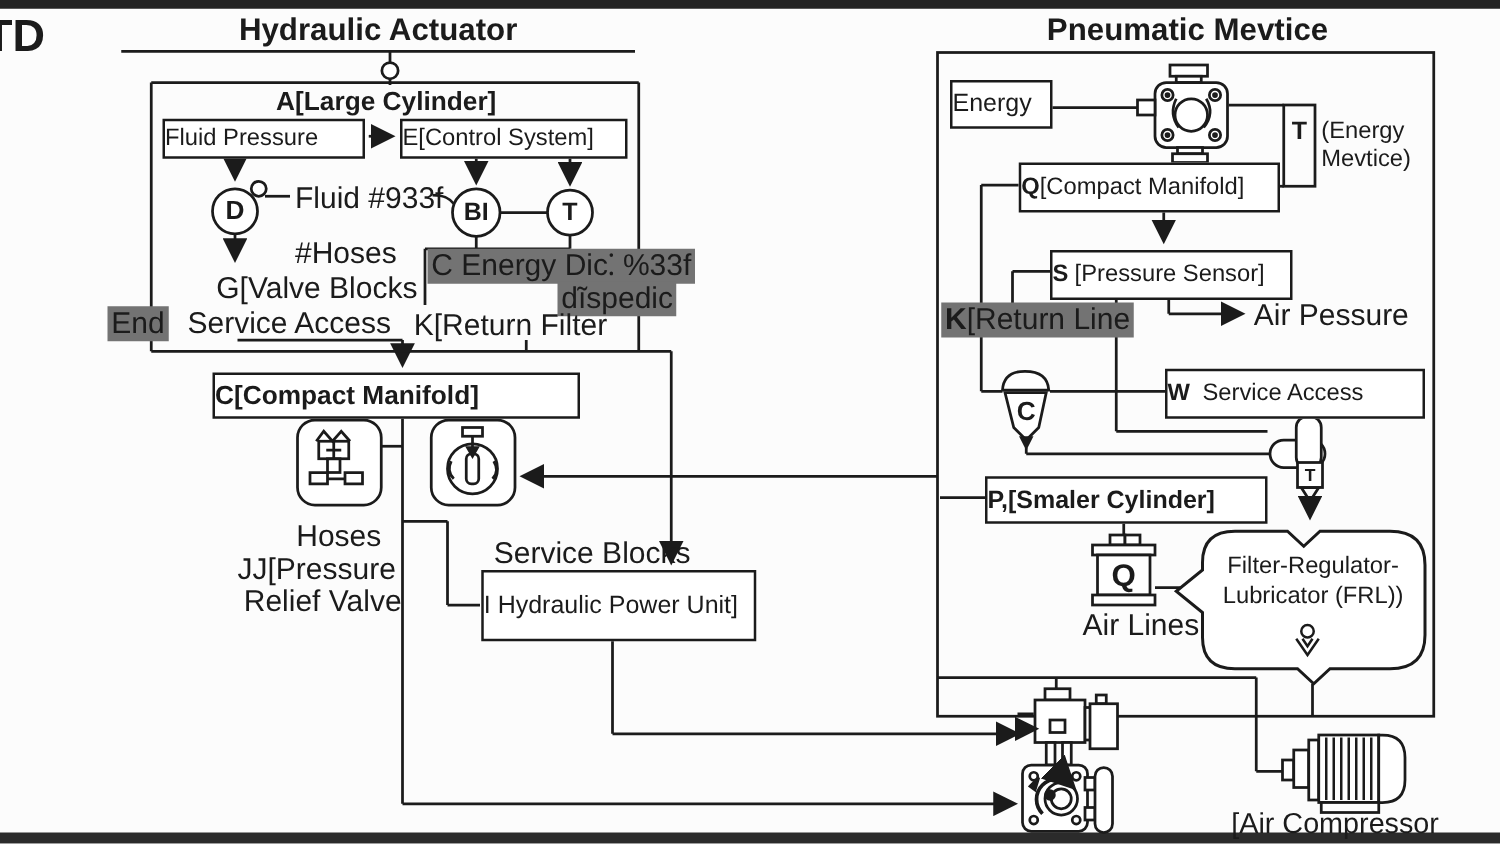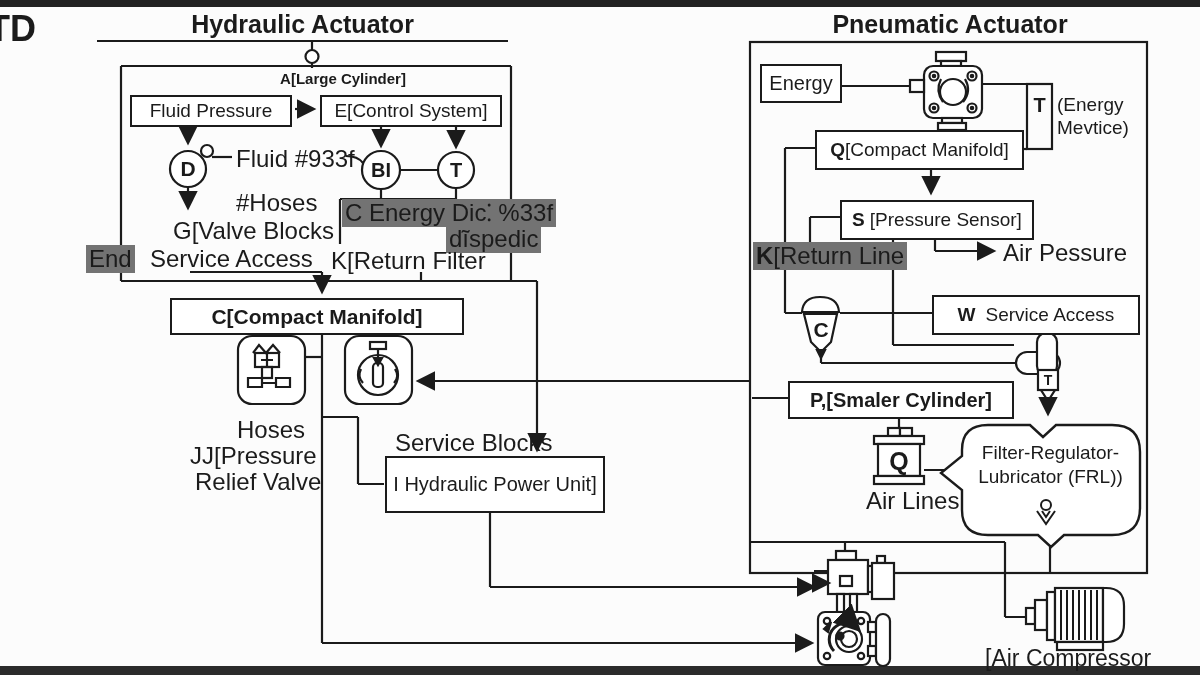--- a/index.html
+++ b/index.html
@@ -4,21 +4,21 @@
 <style>
   html,body{margin:0;padding:0;background:#e8e8e8;}
   .stage{position:relative;width:1200px;height:675px;background:#fcfcfc;overflow:hidden;
          font-family:"Liberation Sans",sans-serif;color:#1b1b1b;}
   .bar{position:absolute;left:0;width:1200px;}
   svg.wires{position:absolute;left:0;top:0;z-index:1;}
   .lbl{position:absolute;z-index:2;font-size:24px;line-height:1.15;white-space:nowrap;color:#1b1b1b;}
   .center{text-align:center;}
   .b{font-weight:700;}
   .box{position:absolute;z-index:2;border:2px solid #1b1b1b;background:#fff;
-       display:flex;align-items:center;justify-content:center;font-size:19px;white-space:nowrap;}
+       display:flex;align-items:center;justify-content:flex-start;font-size:19px;white-space:nowrap;}
   .mask{background:#737373;padding:0 3px;}
   .title{font-size:25px;font-weight:700;}
   .nodeletter{position:absolute;z-index:3;display:flex;align-items:center;justify-content:center;font-weight:700;}
 </style>
 </head>
 <body>
 
 <div class="stage">
 
   <div class="bar" style="top:0;height:7px;background:#232323;"></div>
@@ -207,21 +207,21 @@
       <rect x="1035" y="600" width="12" height="30"></rect>
       <rect x="1047" y="592" width="8" height="48"></rect>
       <rect x="1055" y="588" width="48" height="54"></rect>
       <path d="M1061,590 V640 M1067,590 V640 M1073,590 V640 M1079,590 V640 M1085,590 V640 M1091,590 V640 M1097,590 V640" fill="none" stroke-width="2"></path>
       <path d="M1103,588 H1106 Q1124,588 1124,606 V624 Q1124,642 1106,642 H1103 Z"></path>
       <rect x="1057" y="642" width="46" height="8"></rect>
     </g>
   </svg>
 
   <div class="lbl title center" style="left:95px;top:10px;width:415px;">Hydraulic Actuator</div>
-  <div class="lbl b center" style="left:141px;top:70px;width:404px;font-size:15px;">A[Large Cylinder]</div>
+  <div class="lbl b center" style="left:107px;top:70px;width:404px;font-size:21px;">A[Large Cylinder]</div>
 
   <div class="box" style="left:130px;top:95px;width:158px;height:28px;">
       <span>Fluid Pressure</span>
     </div>
   <div class="box" style="left:320px;top:95px;width:178px;height:28px;">
       <span>E[Control System]</span>
     </div>
 
   <div class="nodeletter" style="left:174px;top:155px;width:28px;height:28px;font-size:21px;">D</div>
   <div class="nodeletter" style="left:366px;top:156px;width:30px;height:28px;font-size:20px;">BI</div>
@@ -244,21 +244,21 @@
 
   <div class="lbl" style="left:237px;top:416px;">Hoses</div>
   <div class="lbl" style="left:190px;top:442px;">JJ[Pressure</div>
   <div class="lbl" style="left:195px;top:468px;">Relief Valve</div>
   <div class="lbl" style="left:395px;top:429px;">Service Blocks</div>
 
   <div class="box" style="left:385px;top:456px;width:216px;height:53px;font-size:20px;">
       <span>I Hydraulic Power Unit]</span>
     </div>
 
-  <div class="lbl title center" style="left:790px;top:10px;width:320px;">Pneumatic Actuator</div>
+  <div class="lbl title center" style="left:790px;top:10px;width:320px;">Pneumatic Mevtice</div>
 
   <div class="box" style="left:760px;top:64px;width:78px;height:35px;font-size:20px;">
       <span>Energy</span>
     </div>
 
   <div class="nodeletter" style="left:1027px;top:92px;width:25px;height:26px;font-size:20px;">T</div>
   <div class="lbl" style="left:1057px;top:94px;font-size:19px;">(Energy</div>
   <div class="lbl" style="left:1057px;top:117px;font-size:19px;">Mevtice)</div>
 
   <div class="box" style="left:815px;top:130px;width:205px;height:36px;">

